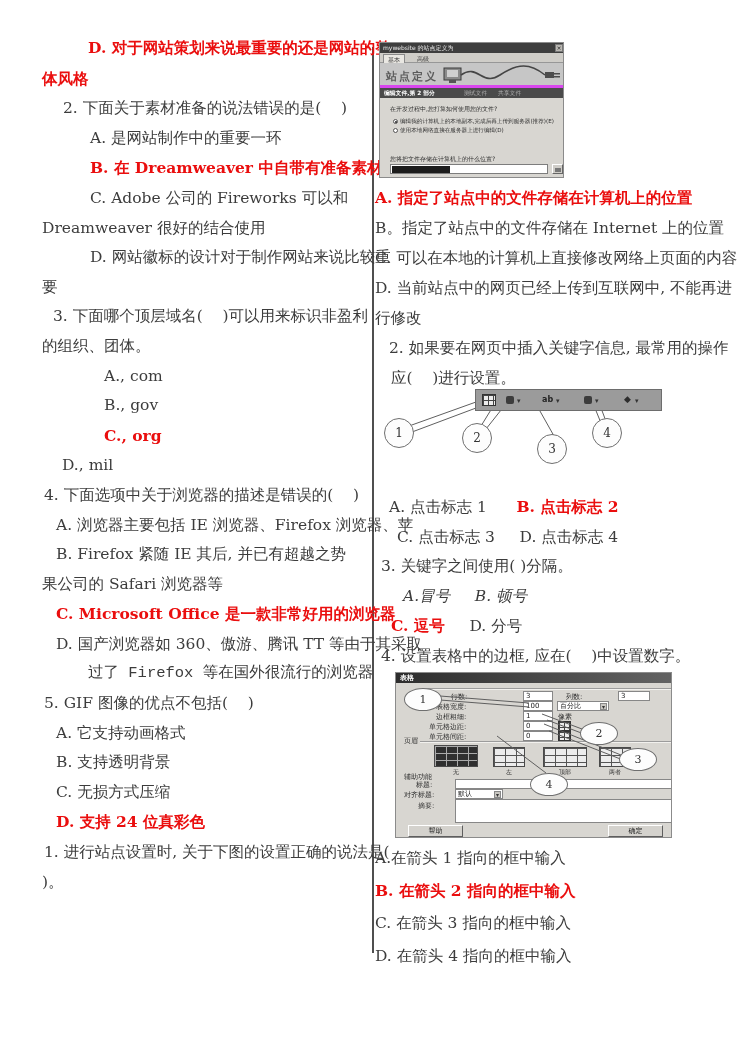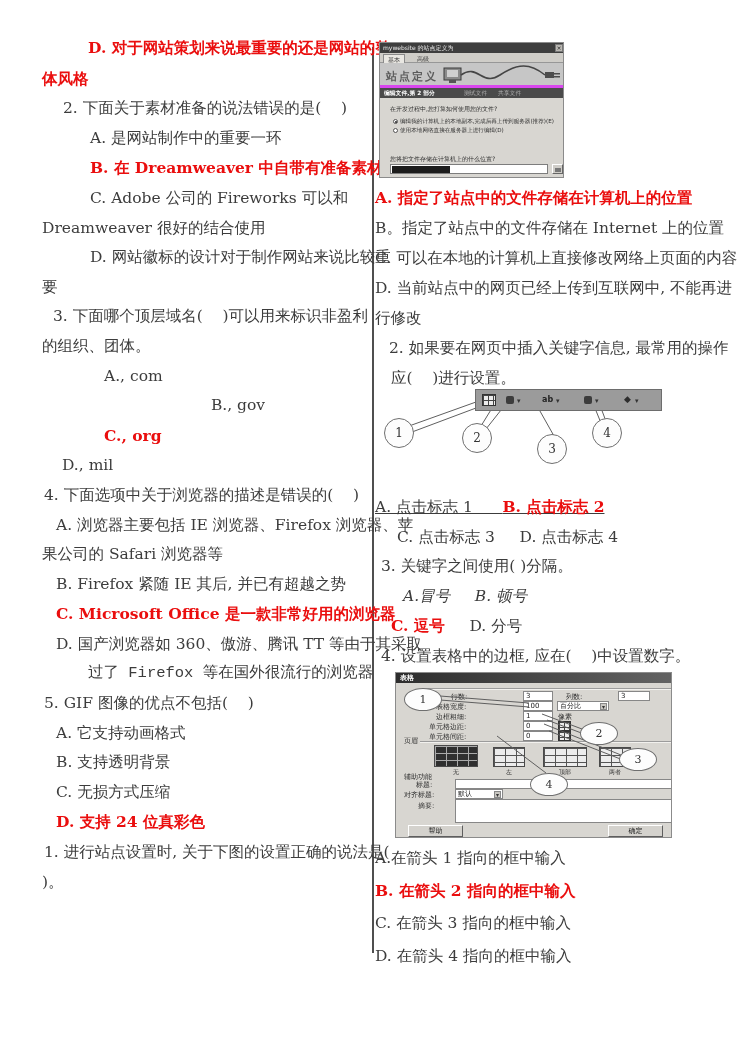--- a/index.html
+++ b/index.html
@@ -97,27 +97,27 @@
       <div class="tline" style="padding-left: 21px;"><span>2. 下面关于素材准备的说法错误的是(    )</span></div>
       <div class="tline" style="padding-left: 48px;"><span>A. 是网站制作中的重要一环</span></div>
       <div class="tline" style="padding-left: 48px;"><span class="red">B. 在 Dreamweaver 中自带有准备素材的功能</span></div>
       <div class="tline" style="padding-left: 48px;"><span>C. Adobe 公司的 Fireworks 可以和</span></div>
       <div class="tline" style="padding-left: 0px;"><span>Dreamweaver 很好的结合使用</span></div>
       <div class="tline" style="padding-left: 48px;"><span>D. 网站徽标的设计对于制作网站来说比较重</span></div>
       <div class="tline" style="padding-left: 0px;"><span>要</span></div>
       <div class="tline" style="padding-left: 11px;"><span>3. 下面哪个顶层域名(    )可以用来标识非盈利</span></div>
       <div class="tline" style="padding-left: 0px;"><span>的组织、团体。</span></div>
       <div class="tline" style="padding-left: 62px;"><span>A., com</span></div>
-      <div class="tline" style="padding-left: 62px; text-align: center;"><span>B., gov</span></div>
+      <div class="tline" style="padding-left: 62px;"><span>B., gov</span></div>
       <div class="tline" style="padding-left: 62px;"><span class="red">C., org</span></div>
       <div class="tline" style="padding-left: 20px;"><span>D., mil</span></div>
       <div class="tline" style="padding-left: 2px;"><span>4. 下面选项中关于浏览器的描述是错误的(    )</span></div>
       <div class="tline" style="padding-left: 14px;"><span>A. 浏览器主要包括 IE 浏览器、Firefox 浏览器、苹</span></div>
+      <div class="tline" style="padding-left: 14px;"><span>B. Firefox 紧随 IE 其后, 并已有超越之势</span></div>
       <div class="tline" style="padding-left: 0px;"><span>果公司的 Safari 浏览器等</span></div>
-      <div class="tline" style="padding-left: 14px;"><span>B. Firefox 紧随 IE 其后, 并已有超越之势</span></div>
       <div class="tline" style="padding-left: 14px;"><span class="red">C. Microsoft Office 是一款非常好用的浏览器</span></div>
       <div class="tline" style="padding-left: 14px;"><span>D. 国产浏览器如 360、傲游、腾讯 TT 等由于其采取</span></div>
       <div class="tline" style="padding-left: 46px; font-family: Liberation Mono, monospace;"><span>过了 Firefox 等在国外很流行的浏览器</span></div>
       <div class="tline" style="padding-left: 2px;"><span>5. GIF 图像的优点不包括(    )</span></div>
       <div class="tline" style="padding-left: 14px;"><span>A. 它支持动画格式</span></div>
       <div class="tline" style="padding-left: 14px;"><span>B. 支持透明背景</span></div>
       <div class="tline" style="padding-left: 14px;"><span>C. 无损方式压缩</span></div>
       <div class="tline" style="padding-left: 14px;"><span class="red">D. 支持 24 位真彩色</span></div>
       <div class="tline" style="padding-left: 2px;"><span>1. 进行站点设置时, 关于下图的设置正确的说法是(</span></div>
       <div class="tline" style="padding-left: 0px;"><span>)。</span></div>
@@ -126,21 +126,21 @@
   <div class="tblock" style="left:375px;top:183px;width:366px;line-height:30px">
       <div class="tline" style="padding-left: 0px;"><span class="red">A. 指定了站点中的文件存储在计算机上的位置</span></div>
       <div class="tline" style="padding-left: 0px;"><span>B。指定了站点中的文件存储在 Internet 上的位置</span></div>
       <div class="tline" style="padding-left: 0px;"><span>C. 可以在本地的计算机上直接修改网络上页面的内容</span></div>
       <div class="tline" style="padding-left: 0px;"><span>D. 当前站点中的网页已经上传到互联网中, 不能再进</span></div>
       <div class="tline" style="padding-left: 0px;"><span>行修改</span></div>
       <div class="tline" style="padding-left: 14px;"><span>2. 如果要在网页中插入关键字信息, 最常用的操作</span></div>
       <div class="tline" style="padding-left: 16px;"><span>应(    )进行设置。</span></div>
     </div>
   <div class="tblock" style="left:375px;top:492px;width:366px;line-height:29.6px">
-      <div class="tline" style=" text-decoration: underline;"><span>A. 点击标志 1      </span><span class="red">B. 点击标志 2</span></div>
+      <div class="tline" style="padding-left: 14px;"><span>A. 点击标志 1      </span><span class="red">B. 点击标志 2</span></div>
       <div class="tline" style="padding-left: 22px;"><span>C. 点击标志 3     D. 点击标志 4</span></div>
       <div class="tline" style="padding-left: 6px;"><span>3. 关键字之间使用( )分隔。</span></div>
       <div class="tline" style="padding-left: 28px; font-style: italic;"><span>A.冒号     B. 顿号</span></div>
       <div class="tline" style="padding-left: 16px;"><span class="red">C. 逗号</span><span>     D. 分号</span></div>
       <div class="tline" style="padding-left: 6px;"><span>4. 设置表格中的边框, 应在(    )中设置数字。</span></div>
     </div>
   <div class="tblock" style="left:375px;top:842px;width:366px;line-height:32.7px">
       <div class="tline" style="padding-left: 0px;"><span>A.在箭头 1 指向的框中输入</span></div>
       <div class="tline" style="padding-left: 0px;"><span class="red">B. 在箭头 2 指向的框中输入</span></div>
       <div class="tline" style="padding-left: 0px;"><span>C. 在箭头 3 指向的框中输入</span></div>

